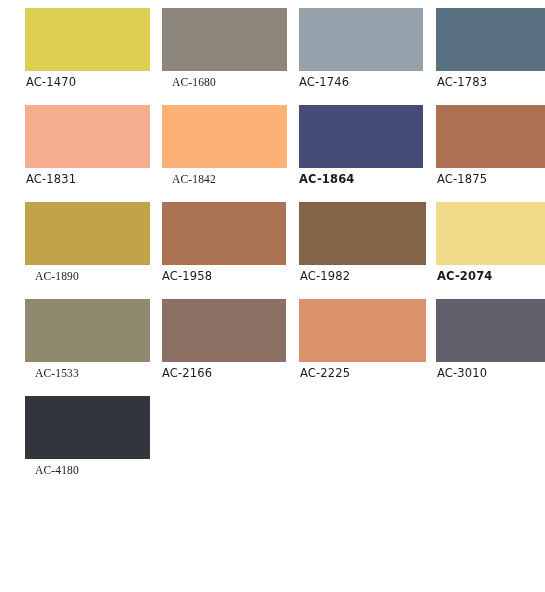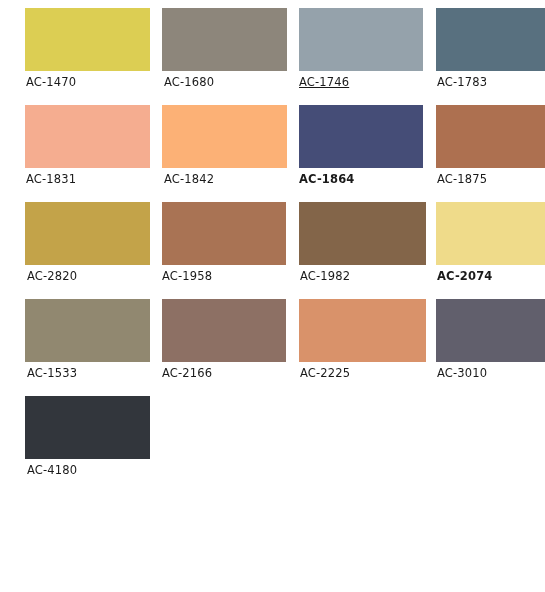--- a/index.html
+++ b/index.html
@@ -60,40 +60,40 @@
     white-space: nowrap;
   }
 
   
   .swatch-cell.col-0 .swatch-chip { width: 125px; margin-left: 0px; }
   .swatch-cell.col-1 .swatch-chip { width: 125px; margin-left: 0px; }
   .swatch-cell.col-2 .swatch-chip { width: 124px; margin-left: 0px; }
   .swatch-cell.col-3 .swatch-chip { width: 127px; margin-left: 0px; }
 
   .swatch-cell.col-0 .swatch-label { margin-left: 1px; }
-  .swatch-cell.col-1 .swatch-label { margin-left: 2px; }
+  .swatch-cell.col-1 .swatch-label { margin-left: 10px; font-family: Liberation Serif, serif; }
   .swatch-cell.col-2 .swatch-label { margin-left: 0px; }
   .swatch-cell.col-3 .swatch-label { margin-left: 1px; }
 </style>
 </head>
 <body>
 
 <div id="palette-sheet" style="background: rgb(255, 255, 255);">
   <div id="swatch-grid">
       <div class="swatch-cell col-0">
         <div class="swatch-chip" style="background-color: rgb(220, 206, 83);"></div>
         <span class="swatch-label" style="color: rgb(26, 26, 26);">AC-1470</span>
       </div>
       <div class="swatch-cell col-1">
         <div class="swatch-chip" style="background-color: rgb(141, 134, 123);"></div>
         <span class="swatch-label" style="color: rgb(26, 26, 26);">AC-1680</span>
       </div>
       <div class="swatch-cell col-2">
         <div class="swatch-chip" style="background-color: rgb(149, 162, 171);"></div>
-        <span class="swatch-label" style="color: rgb(26, 26, 26); text-decoration: underline;">AC-1746</span>
+        <span class="swatch-label" style="color: rgb(26, 26, 26);">AC-1746</span>
       </div>
       <div class="swatch-cell col-3">
         <div class="swatch-chip" style="background-color: rgb(88, 112, 127);"></div>
         <span class="swatch-label" style="color: rgb(26, 26, 26);">AC-1783</span>
       </div>
       <div class="swatch-cell col-0">
         <div class="swatch-chip" style="background-color: rgb(245, 173, 144);"></div>
         <span class="swatch-label" style="color: rgb(26, 26, 26);">AC-1831</span>
       </div>
       <div class="swatch-cell col-1">
@@ -103,21 +103,21 @@
       <div class="swatch-cell col-2">
         <div class="swatch-chip" style="background-color: rgb(69, 77, 119);"></div>
         <span class="swatch-label" style="color: rgb(26, 26, 26); font-weight: bold;">AC-1864</span>
       </div>
       <div class="swatch-cell col-3">
         <div class="swatch-chip" style="background-color: rgb(173, 112, 80);"></div>
         <span class="swatch-label" style="color: rgb(26, 26, 26);">AC-1875</span>
       </div>
       <div class="swatch-cell col-1">
         <div class="swatch-chip" style="background-color: rgb(195, 163, 73);"></div>
-        <span class="swatch-label" style="color: rgb(26, 26, 26);">AC-2820</span>
+        <span class="swatch-label" style="color: rgb(26, 26, 26);">AC-1890</span>
       </div>
       <div class="swatch-cell col-2">
         <div class="swatch-chip" style="background-color: rgb(169, 115, 84);"></div>
         <span class="swatch-label" style="color: rgb(26, 26, 26);">AC-1958</span>
       </div>
       <div class="swatch-cell col-3">
         <div class="swatch-chip" style="background-color: rgb(131, 101, 73);"></div>
         <span class="swatch-label" style="color: rgb(26, 26, 26);">AC-1982</span>
       </div>
       <div class="swatch-cell col-0">

